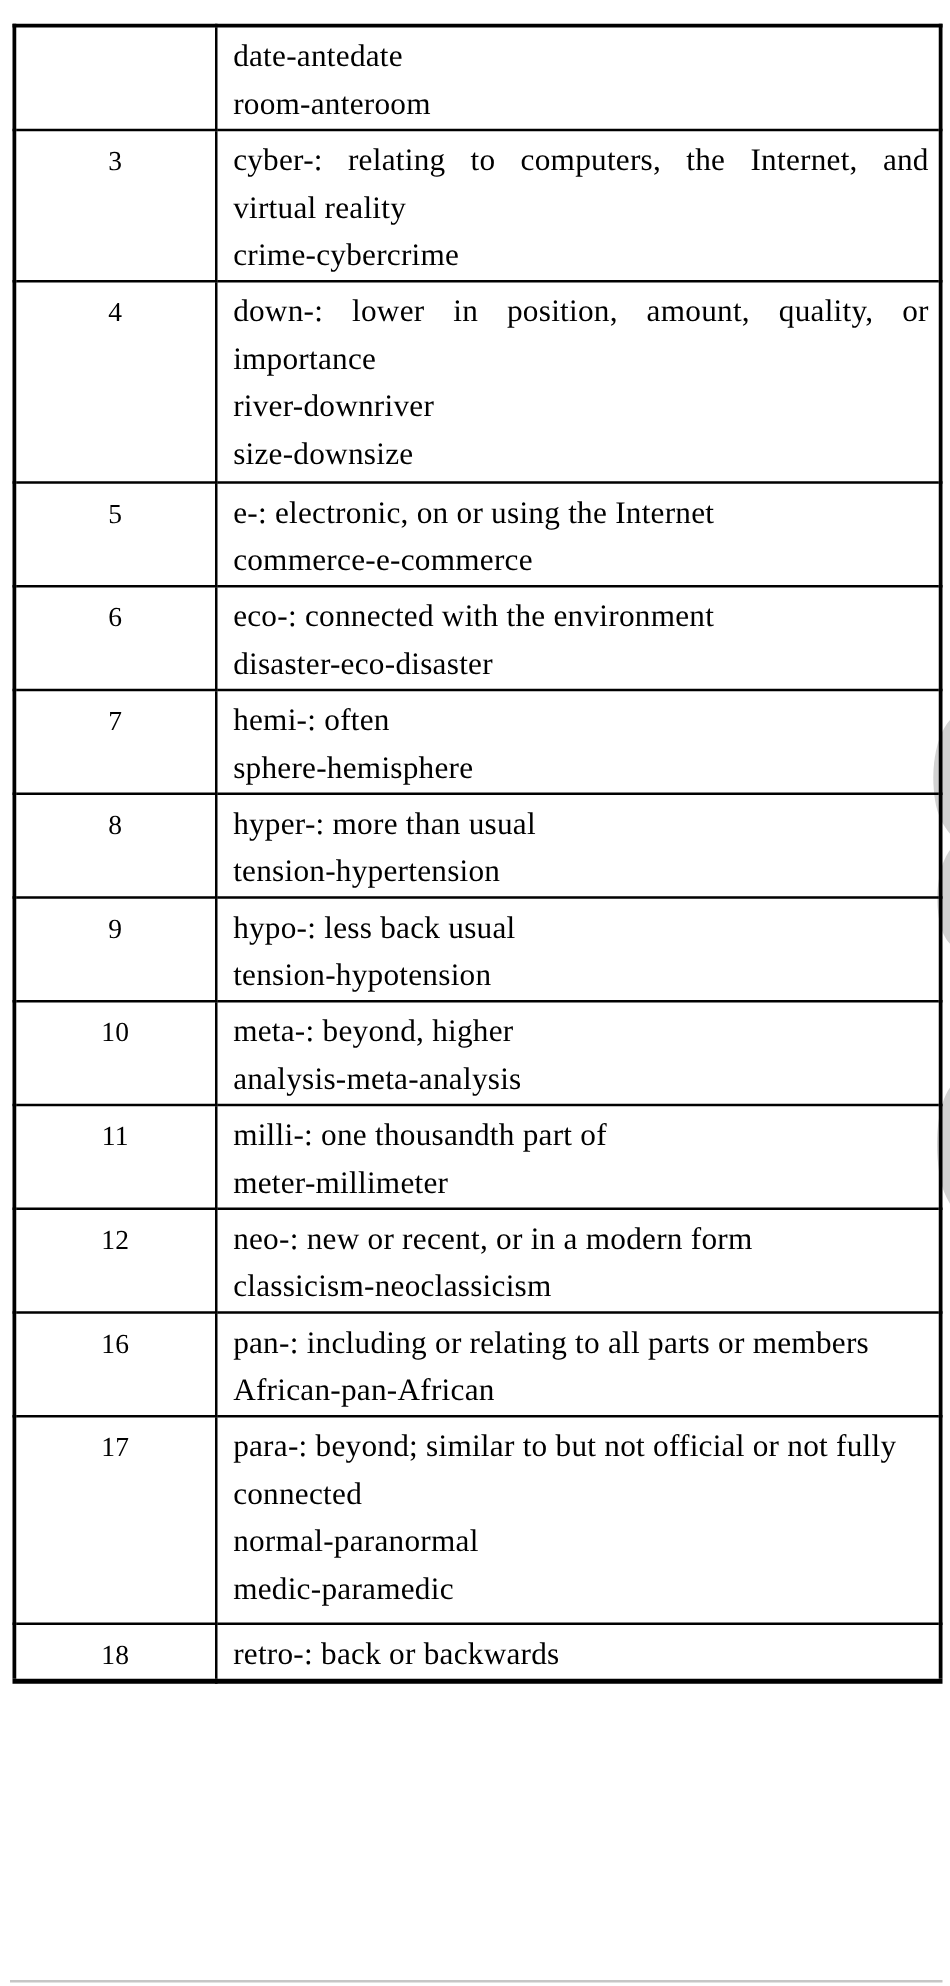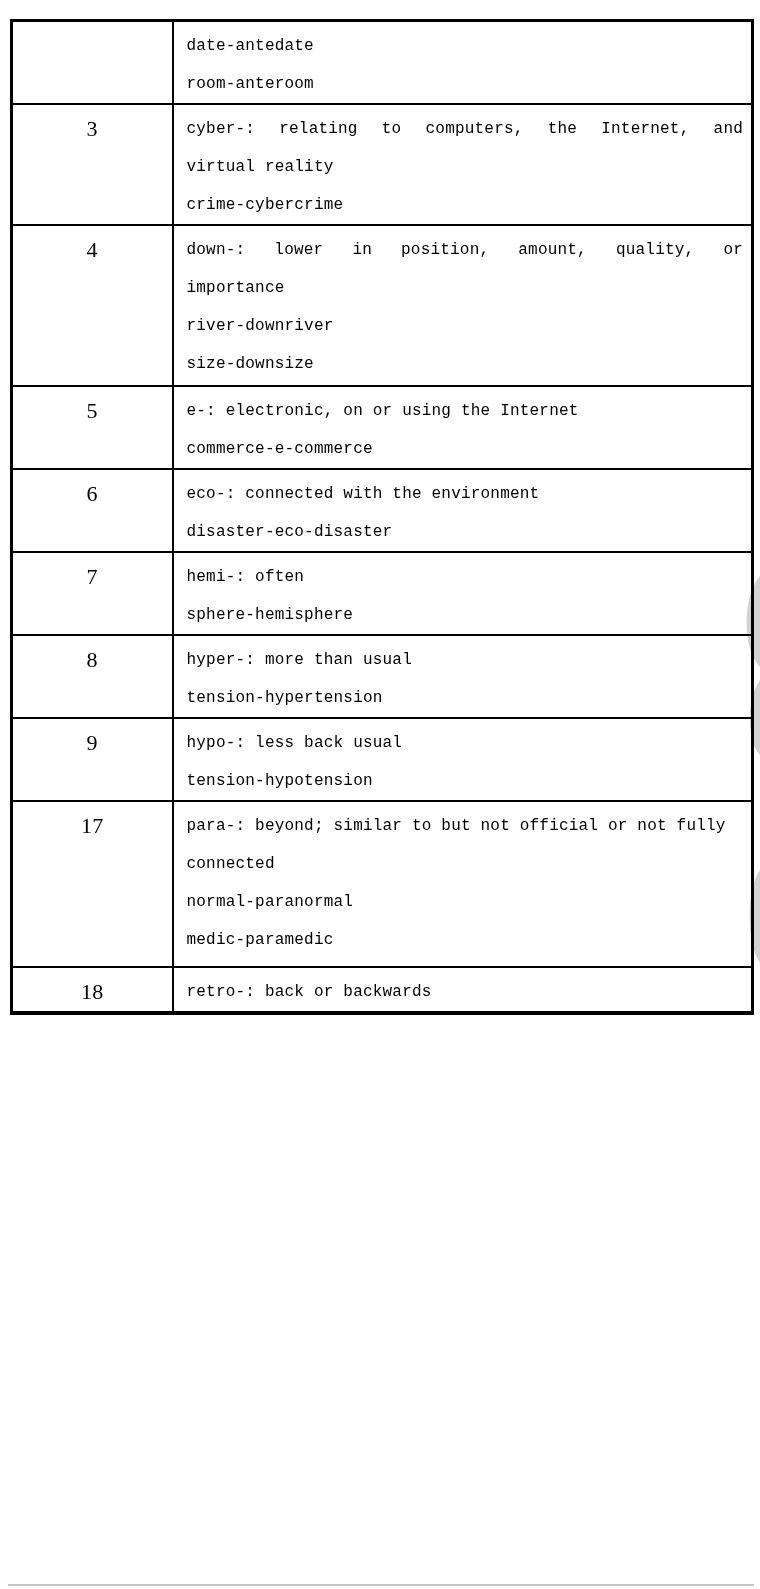--- a/index.html
+++ b/index.html
@@ -46,25 +46,24 @@
     text-align: center;
     font-size: 22px;
     line-height: 38px;
     padding-top: 5px;
     letter-spacing: 0.3px;
   }
   td.content {
     padding: 5px 8px 0 13px;
   }
   .line {
-    font-size: 16px;
+    font-size: 25px;
     line-height: 38px;
     letter-spacing: 0.2px;
     white-space: nowrap;
-    font-family: Liberation Mono, monospace;
   }
   .line.just {
     white-space: normal;
     text-align: justify;
     text-align-last: justify;
   }
   tr.h-80  { height: 80px;  }
   tr.h-121 { height: 121px; }
   tr.h-161 { height: 161px; }
   tr.h-82  { height: 82px;  }
@@ -157,26 +156,54 @@
       </tr>
 
       <tr class="h-82">
         <td class="num">9</td>
         <td class="content">
           <div class="line">hypo-: less back usual</div>
           <div class="line">tension-hypotension</div>
         </td>
       </tr>
 
-
-
-
-
-
-
+      <tr class="h-82">
+        <td class="num">10</td>
+        <td class="content">
+          <div class="line">meta-: beyond, higher</div>
+          <div class="line">analysis-meta-analysis</div>
+        </td>
+      </tr>
+
+      <tr class="h-82">
+        <td class="num">11</td>
+        <td class="content">
+          <div class="line">milli-: one thousandth part of</div>
+          <div class="line">meter-millimeter</div>
+        </td>
+      </tr>
+
+      <tr class="h-82">
+        <td class="num">12</td>
+        <td class="content">
+          <div class="line">neo-: new or recent, or in a modern form</div>
+          <div class="line">classicism-neoclassicism</div>
+        </td>
+      </tr>
+
+
+
+
+      <tr class="h-82">
+        <td class="num">16</td>
+        <td class="content">
+          <div class="line">pan-: including or relating to all parts or members</div>
+          <div class="line">African-pan-African</div>
+        </td>
+      </tr>
 
       <tr class="h-166">
         <td class="num">17</td>
         <td class="content">
           <div class="line">para-: beyond; similar to but not official or not fully</div>
           <div class="line">connected</div>
           <div class="line">normal-paranormal</div>
           <div class="line">medic-paramedic</div>
         </td>
       </tr>

